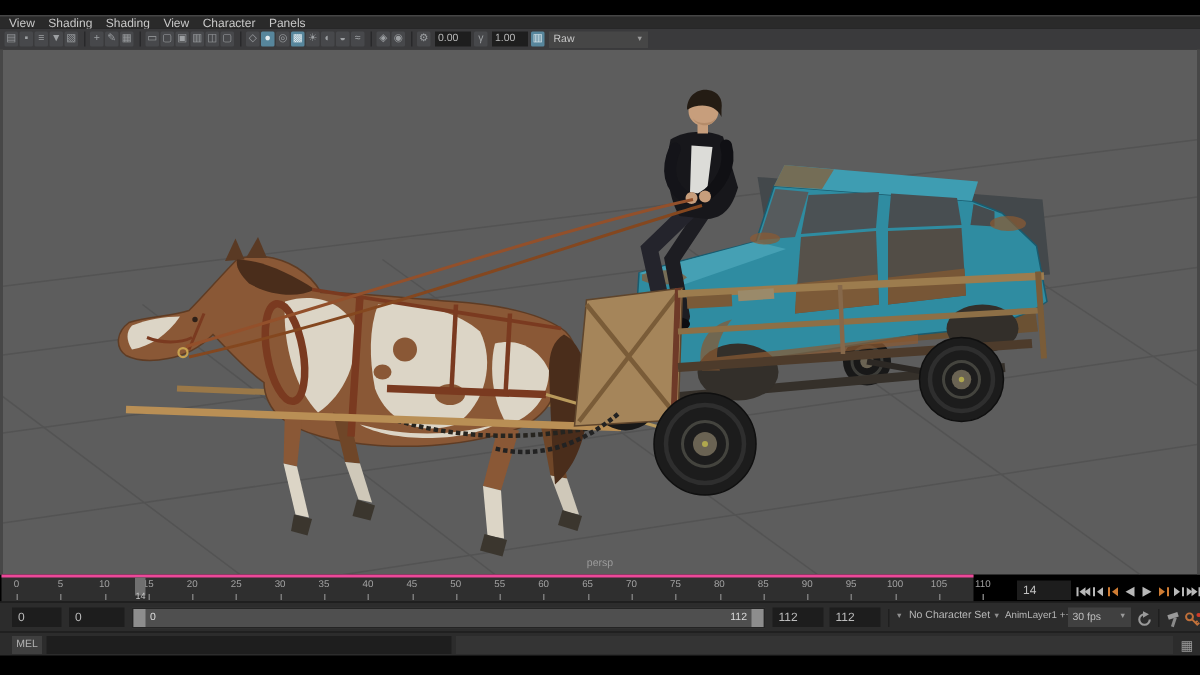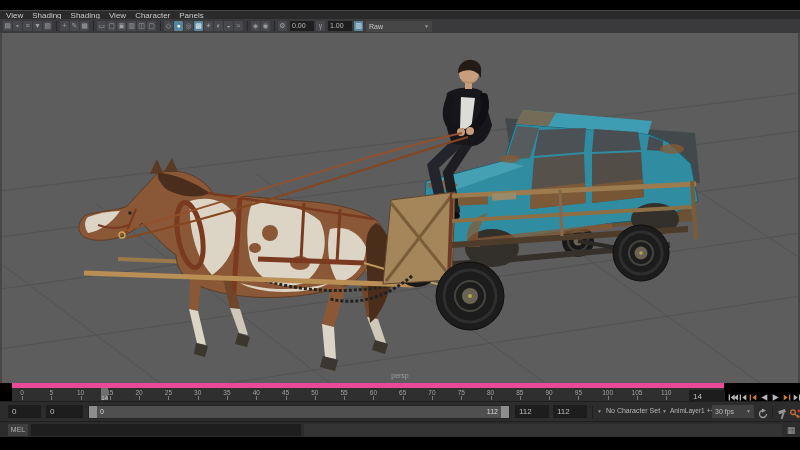--- a/index.html
+++ b/index.html
@@ -21,22 +21,22 @@
   .tb-dropdown{width:60px;height:11px;background:#464646;color:#c6c6c6;font-size:7px;line-height:11px;
                display:flex;align-items:center;padding:0 3px;margin-left:2px;flex:0 0 auto;}
   .tb-dropdown .arrow{margin-left:auto;font-size:5px;color:#9a9a9a;}
   
   .viewport{position:absolute;top:33px;left:0;width:800px;height:350px;background:#5d5d5d;
             border-left:2px solid #474747;border-right:2px solid #474747;box-sizing:border-box;overflow:hidden;}
   .viewport svg{position:absolute;top:0;left:-2px;}
   .camera-label{position:absolute;left:0;right:0;bottom:4px;text-align:center;
                 color:#9b9b9b;font-size:7px;}
   
-  .timeline{position:absolute;top:383px;left:12px;width:712px;height:18px;background:#2f2f2f;
-            border-top:5px solid #ec4899;box-sizing:border-box;}
+  .timeline{position:absolute;top:383px;left:1px;width:648px;height:18px;background:#2f2f2f;
+            border-top:2px solid #ec4899;box-sizing:border-box;}
   .tick-label{position:absolute;top:1px;transform:translateX(-50%);font-size:6.5px;color:#a2a2a2;}
   .tick-mark{position:absolute;bottom:1px;width:1px;height:4px;background:#7a7a7a;}
   .time-marker{position:absolute;top:0;width:7px;height:12px;background:#707070;}
   .time-marker-label{position:absolute;bottom:0;transform:translateX(-40%);font-size:6px;color:#c6c6c6;}
   .frame-field{position:absolute;left:677px;top:2px;width:32px;height:13px;background:#1d1d1d;
                color:#c0c0c0;font-size:8px;line-height:13px;padding-left:4px;}
   .pb-controls{position:absolute;left:716px;top:2px;height:14px;display:flex;align-items:center;}
   .pb-btn{width:10px;height:13px;display:flex;align-items:center;justify-content:center;margin-right:0.5px;}
   
   .range-row{position:absolute;top:401px;left:0;width:800px;height:20px;background:#2c2c2c;

